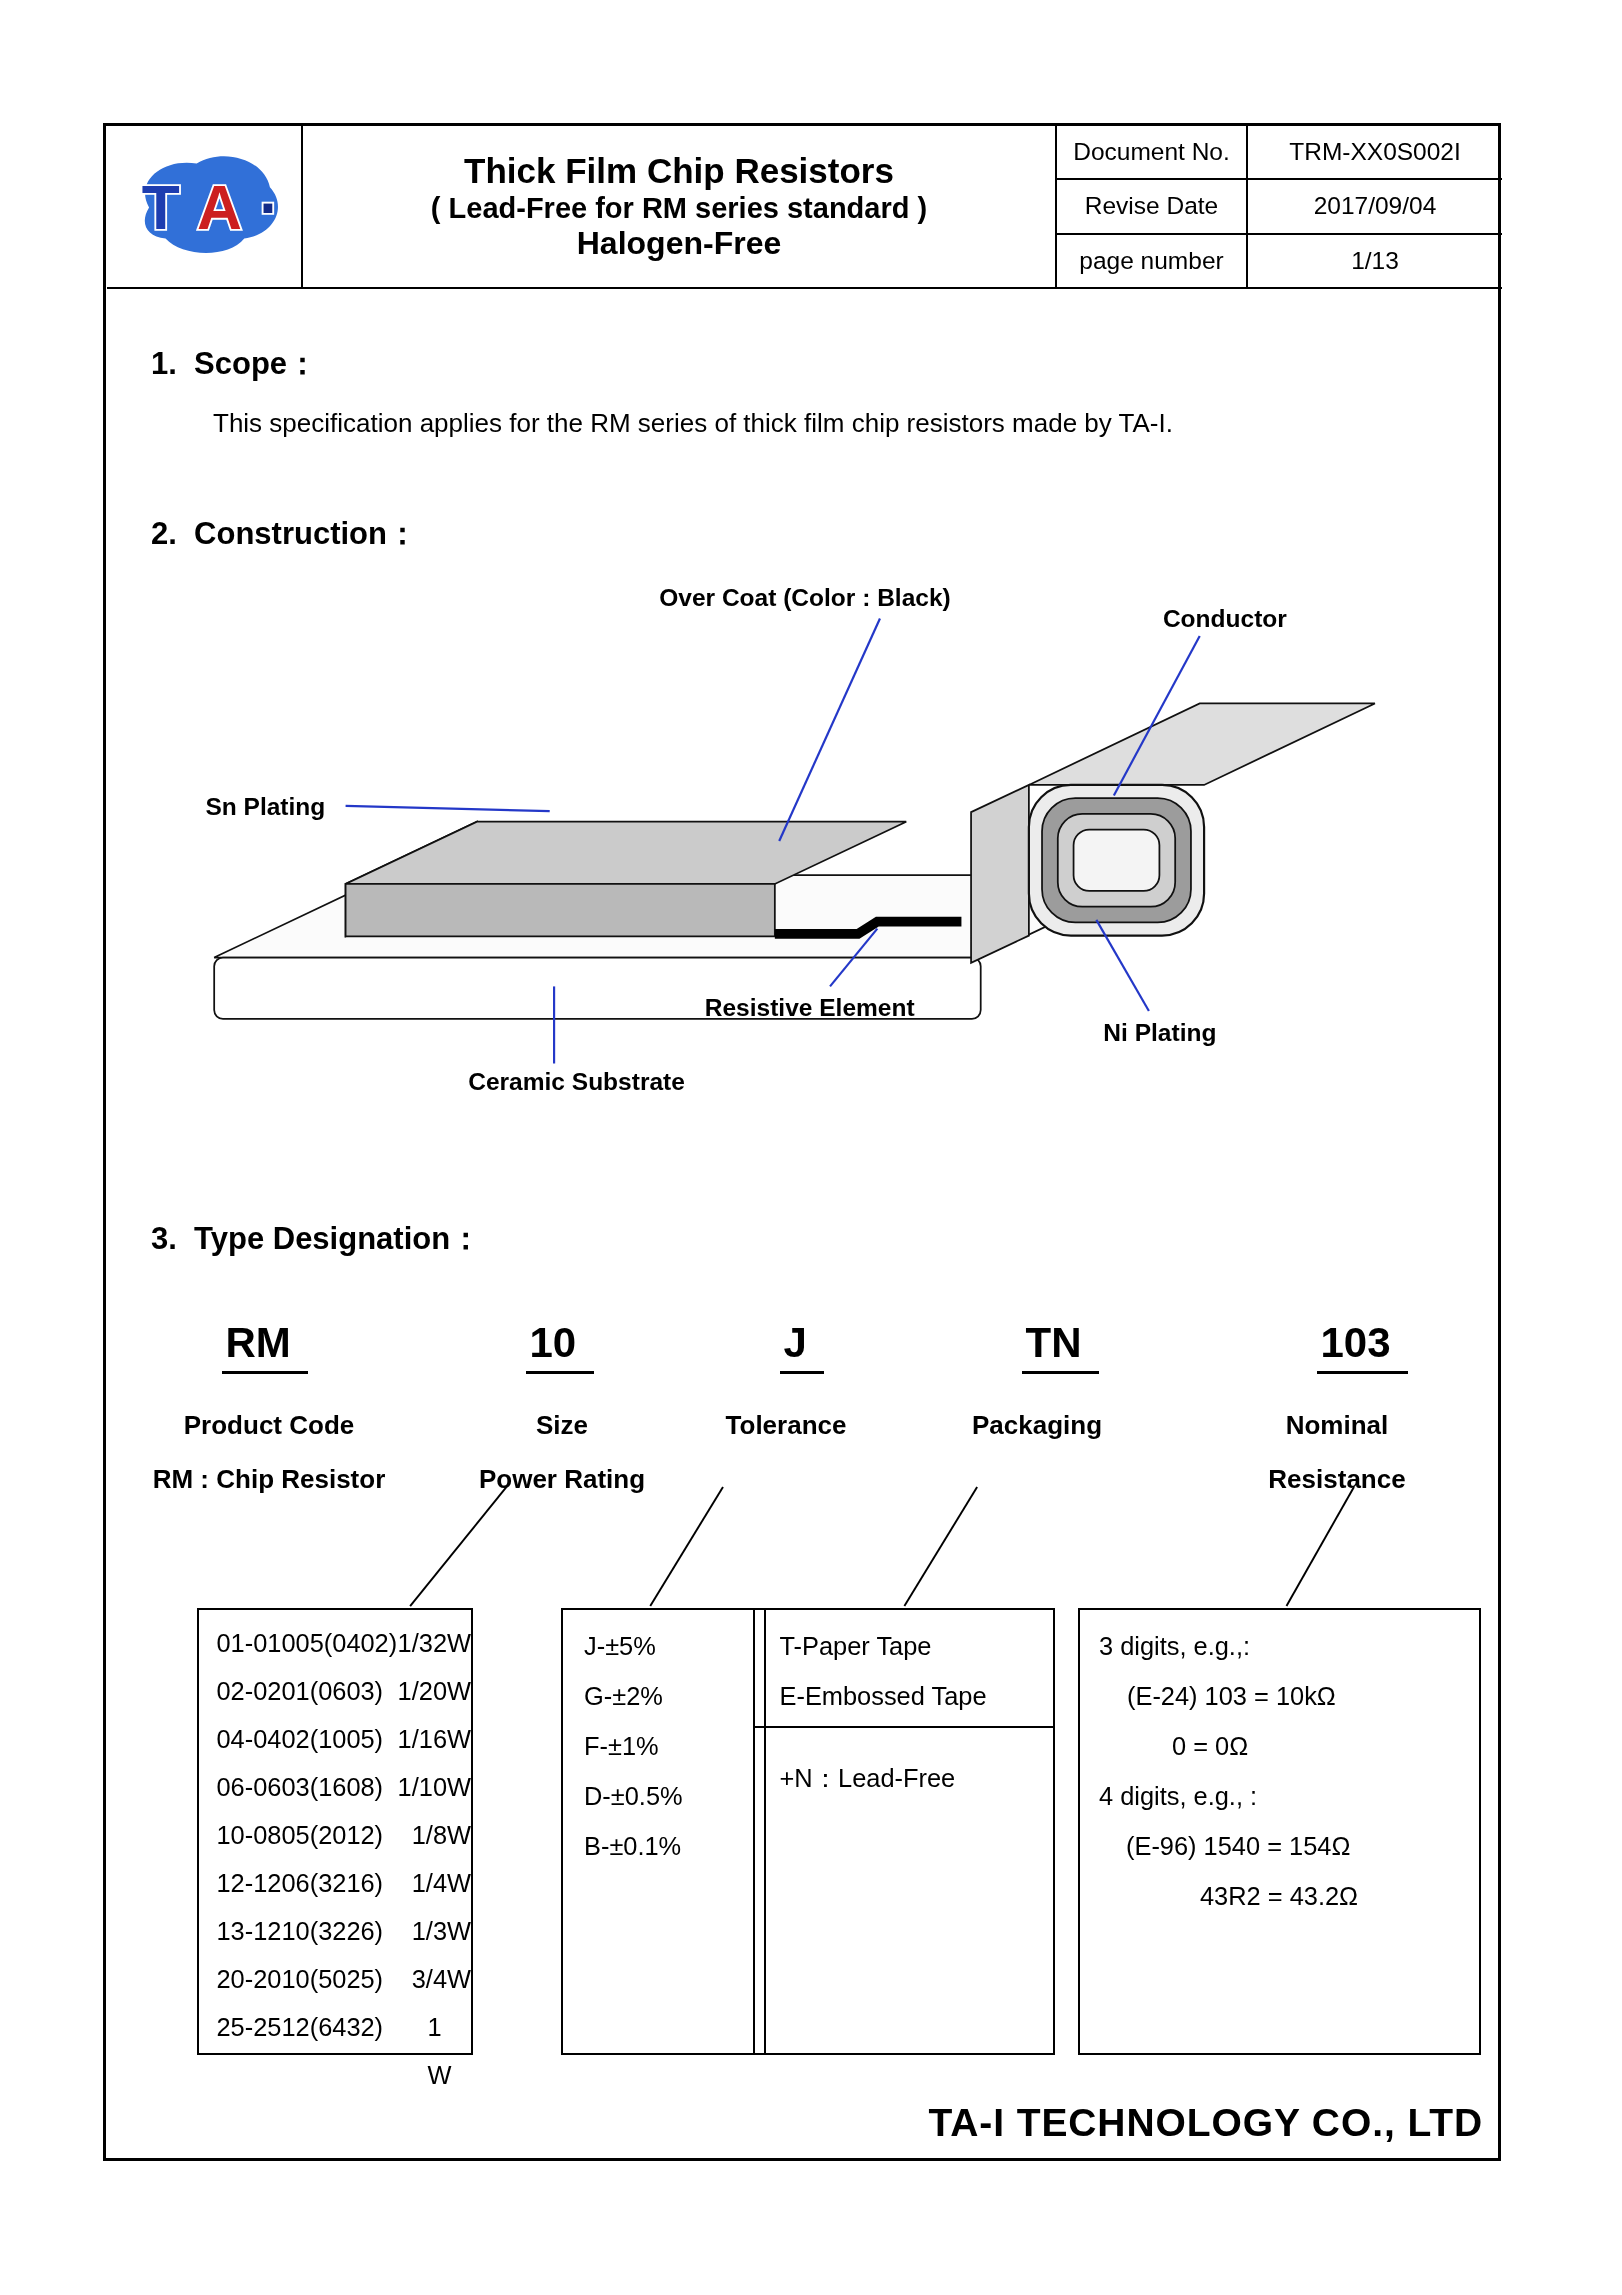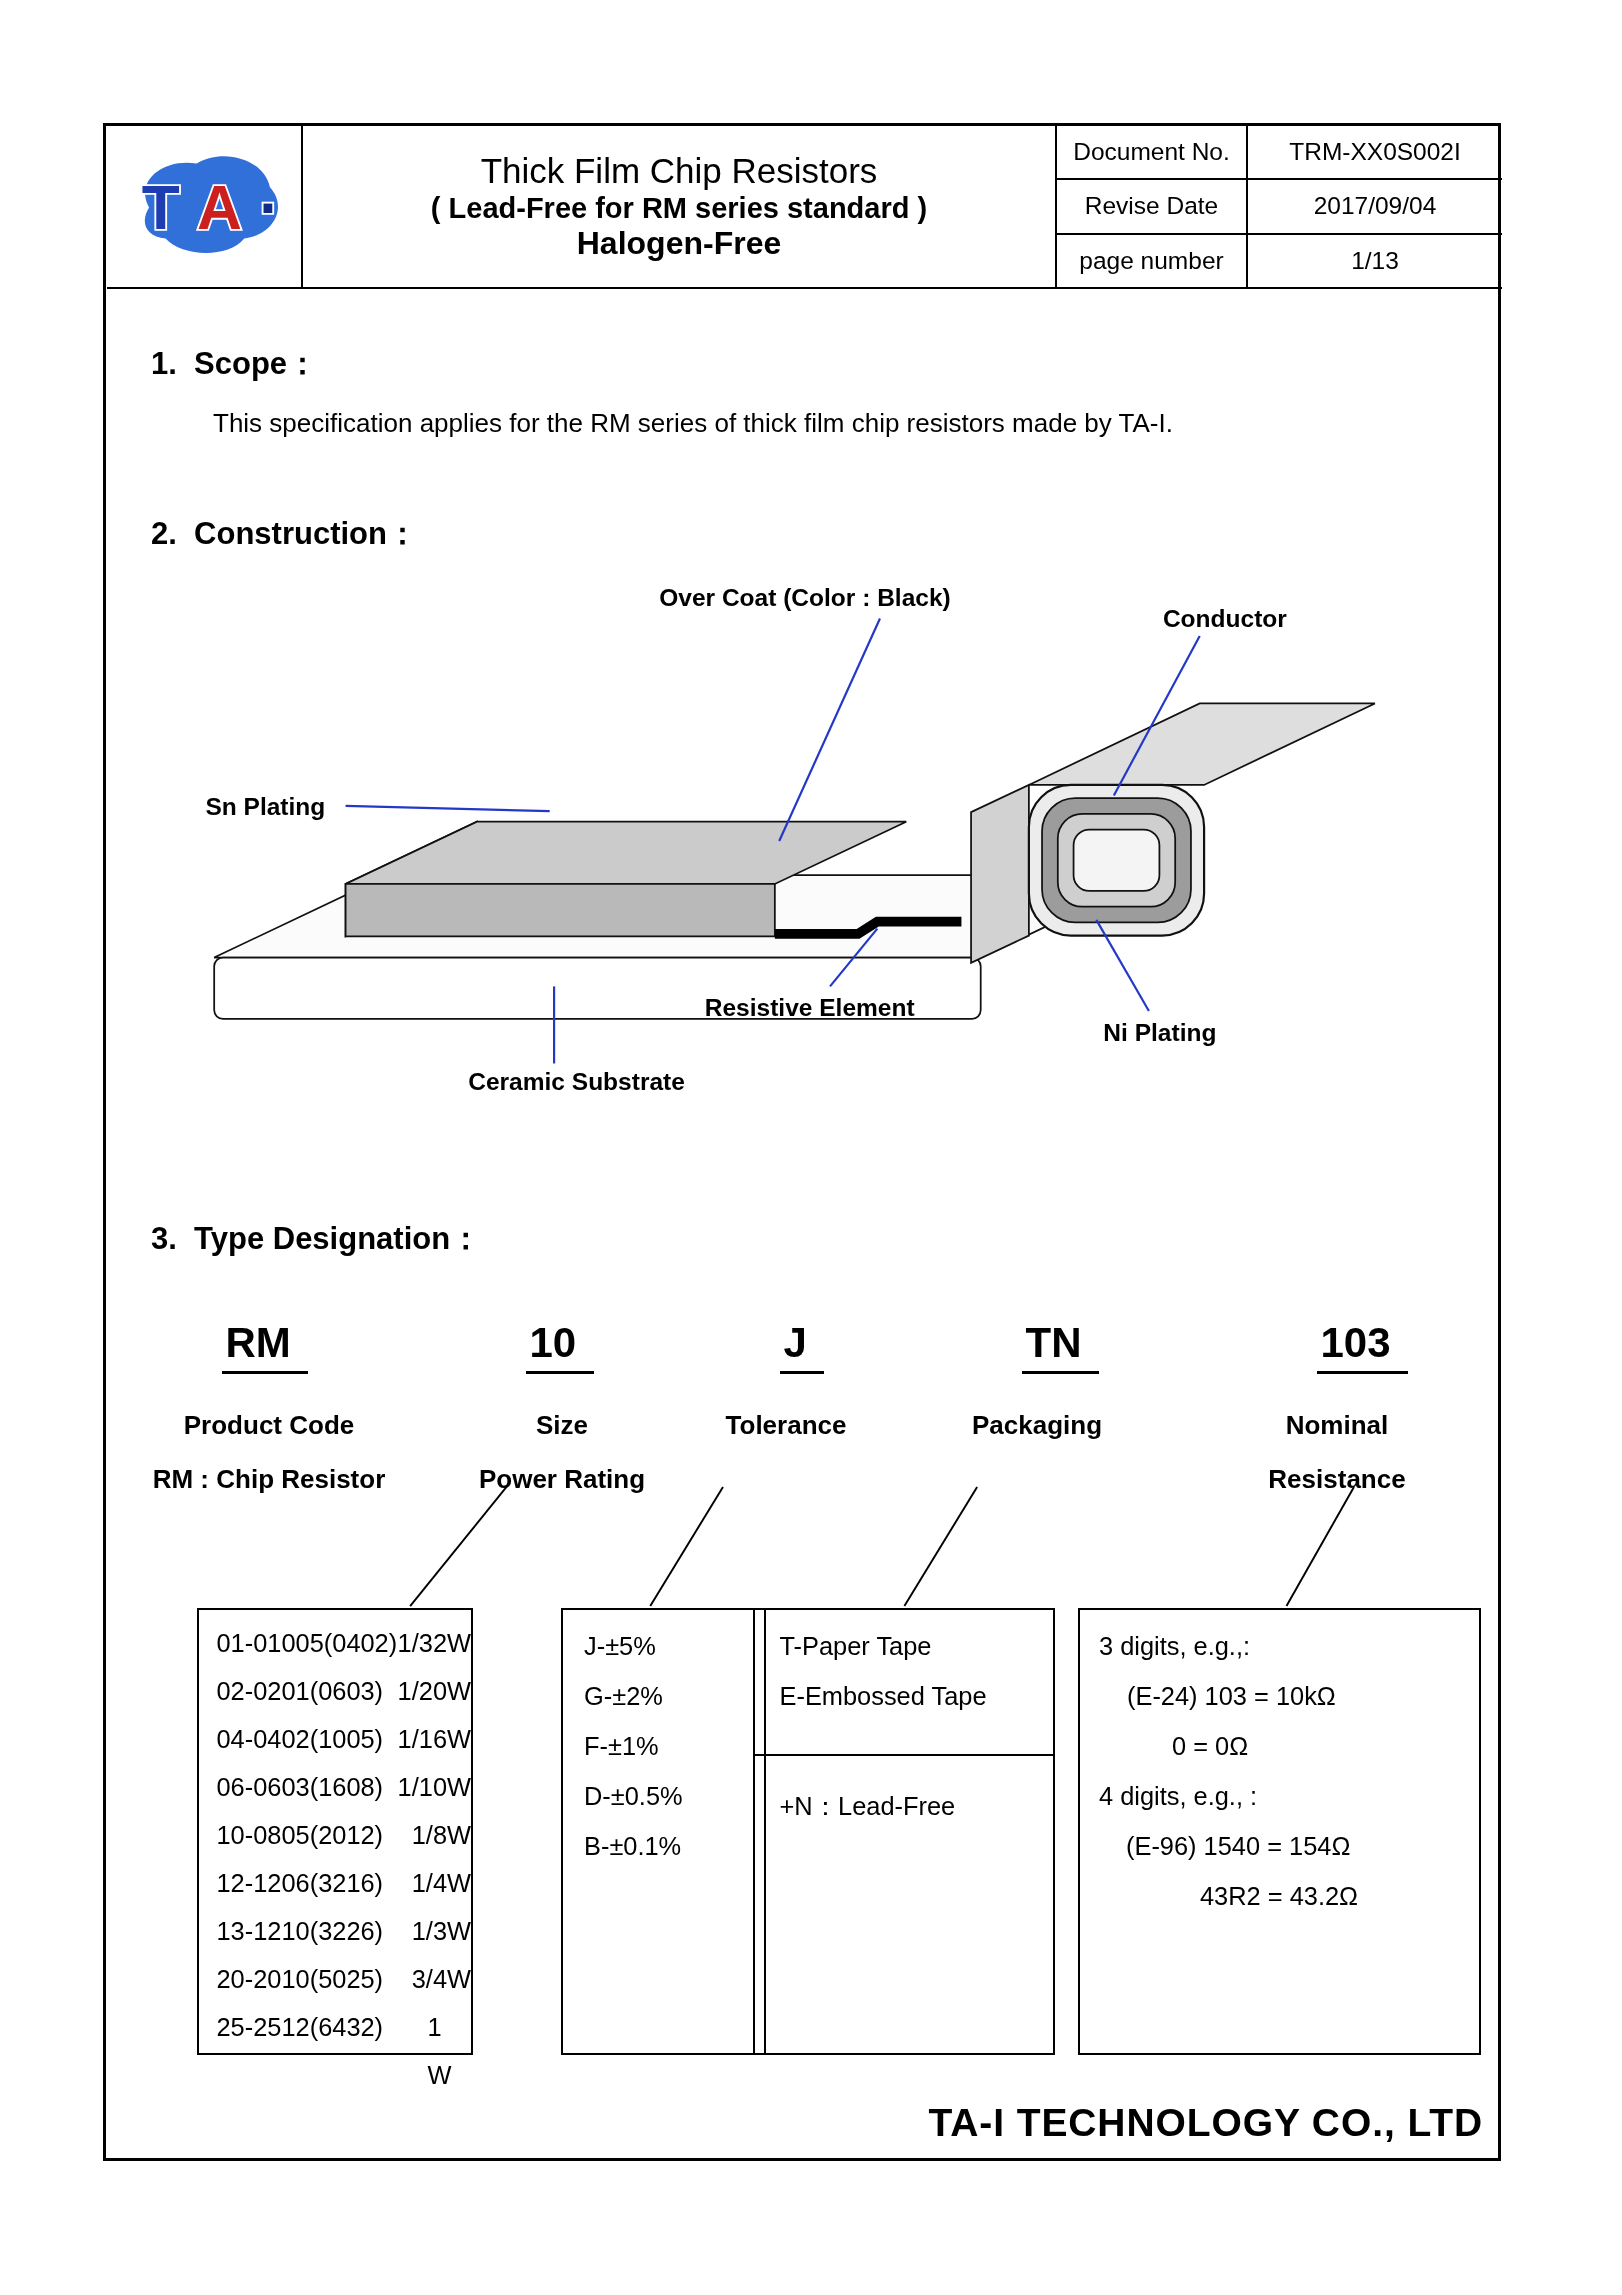--- a/index.html
+++ b/index.html
@@ -6,21 +6,21 @@
   body { width:1623px; height:2295px; font-family:"Liberation Sans", sans-serif; color:#000; }
   .page { position:relative; width:1623px; height:2295px; background:#fff; overflow:hidden; }
 
   
   .frame { position:absolute; left:103px; top:123px; width:1398px; height:2038px; border:3.5px solid #000; box-sizing:border-box; }
 
   
   .header { position:absolute; left:107px; top:126px; width:1395px; height:163px; border-bottom:2.6px solid #000; box-sizing:border-box; display:flex; }
   .logo-cell { width:196px; border-right:2.6px solid #000; box-sizing:border-box; display:flex; align-items:center; justify-content:center; }
   .title-cell { flex:1; display:flex; flex-direction:column; align-items:center; justify-content:center; line-height:1.18; }
-  .title-1 { font-size:35px; font-weight:normal; }
+  .title-1 { font-size:35px; font-weight:bold; }
   .title-2 { font-size:29px; font-weight:bold; }
   .title-3 { font-size:32px; font-weight:bold; }
   .doc-table { width:447px; border-left:2.6px solid #000; box-sizing:border-box; display:flex; flex-direction:column; }
   .doc-row { flex:1; display:flex; border-bottom:2.6px solid #000; box-sizing:border-box; }
   .doc-row:last-child { border-bottom:none; }
   .doc-label { width:191px; border-right:2.6px solid #000; box-sizing:border-box; display:flex; align-items:center; justify-content:center; font-size:24.5px; }
   .doc-value { flex:1; display:flex; align-items:center; justify-content:center; font-size:24.5px; }
 
   
   .sec-heading { position:absolute; font-size:31px; font-weight:bold; white-space:pre; }
@@ -39,21 +39,21 @@
 
   
   .box { position:absolute; border:2.6px solid #000; box-sizing:border-box; font-size:25.4px; }
   .box-size   { left:197px;  top:1608px; width:276px; height:447px; padding-top:8.8px; }
   .box-tol    { left:561px;  top:1608px; width:205px; height:447px; padding-top:10.5px; }
   .box-pack   { left:753px;  top:1608px; width:302px; height:447px; }
   .box-nom    { left:1078px; top:1608px; width:403px; height:447px; padding-top:10.5px; }
   .t-row { display:flex; line-height:48px; padding-left:17.5px; }
   .t-code { width:219px; }
   .tol-item { line-height:50px; padding-left:21px; }
-  .pack-top { height:146px; border-bottom:2.6px solid #000; box-sizing:border-box; padding-top:10.5px; }
+  .pack-top { height:118px; border-bottom:2.6px solid #000; box-sizing:border-box; padding-top:10.5px; }
   .pack-item { line-height:50px; padding-left:24.5px; }
   .pack-bottom { padding-top:24.5px; }
   .nom-line { line-height:50px; }
   .n0 { margin-left:19px; } .n1 { margin-left:47px; } .n2 { margin-left:92px; }
   .n3 { margin-left:19px; } .n4 { margin-left:46px; } .n5 { margin-left:120px; }
 
   
   .footer { position:absolute; right:140px; top:2101px; font-size:39px; font-weight:bold; letter-spacing:0.9px; }
 </style>
 </head>

